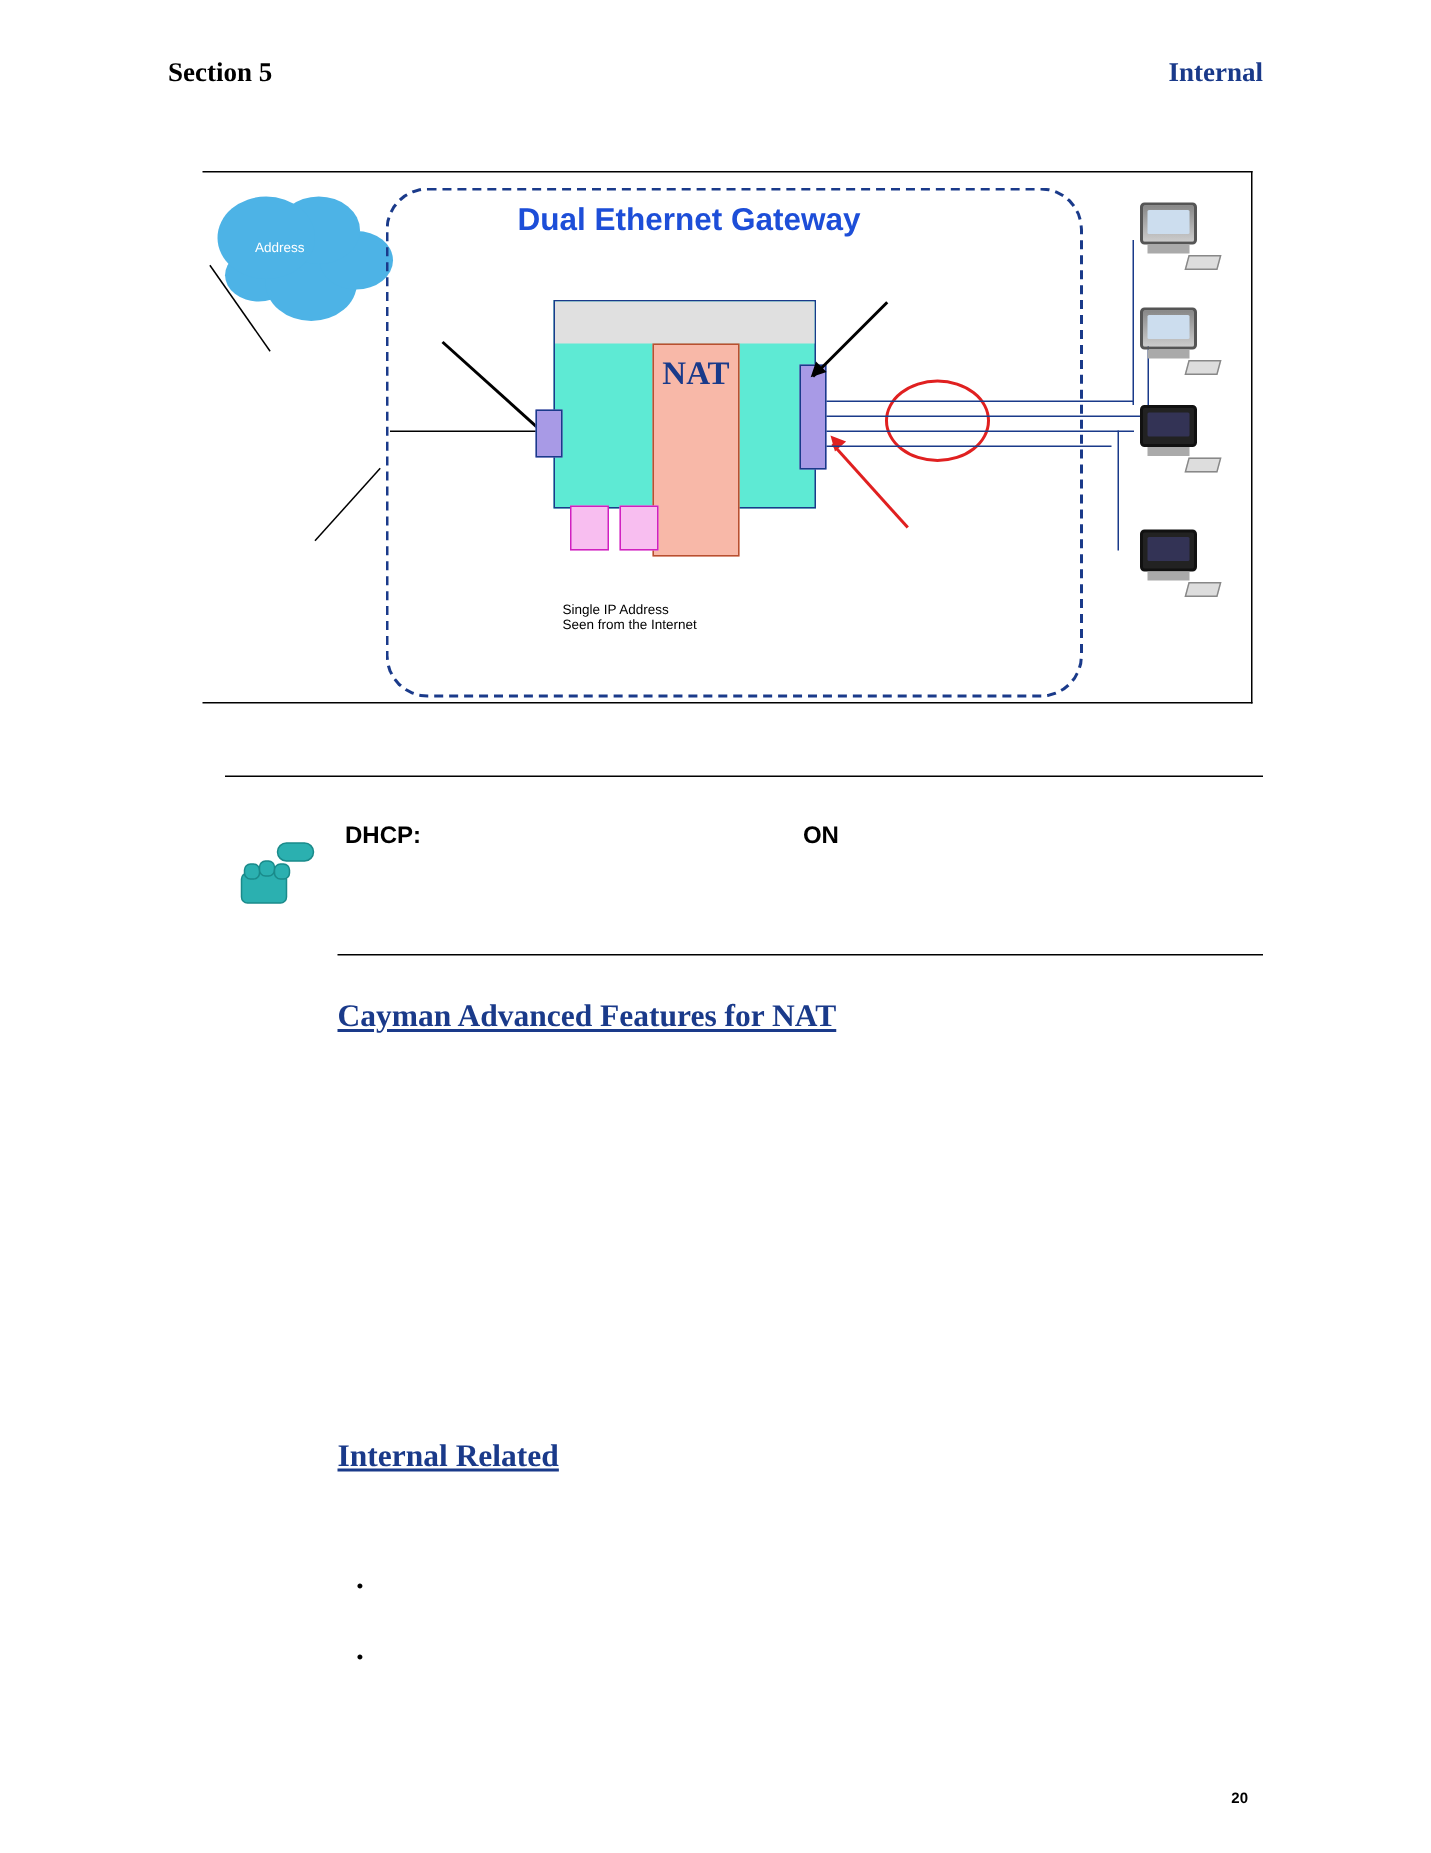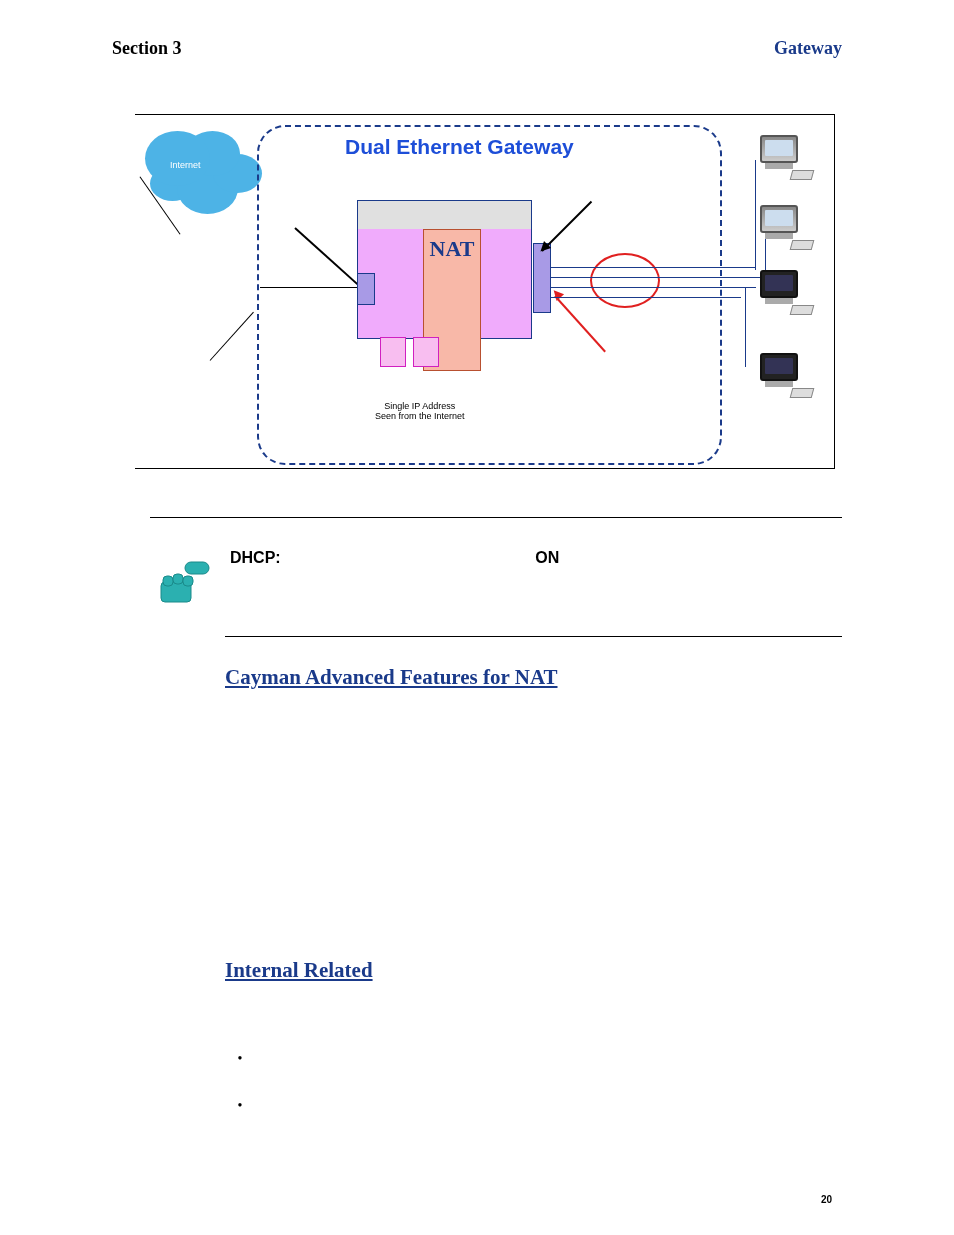--- a/index.html
+++ b/index.html
@@ -110,25 +110,25 @@
     font-family: Arial, sans-serif;
     font-weight: bold;
     font-size: 21px;
     color: #1d4ed8;
   }
 
   
   .router {
     position: absolute;
     top: 85px;
-    left: 222px;
+    left: 234px;
     width: 175px;
     height: 139px;
     border: 1.5px solid #1a3a8a;
-    background: #f0abfc;
+    background: #5eead4;
   }
   .router-top {
     position: absolute;
     top: 0; left: 0; right: 0;
     height: 28px;
     background: #e0e0e0;
   }
   .nat-block {
     position: absolute;
     top: 28px;
@@ -467,28 +467,28 @@
     left: 112px;
     font-family: Arial, sans-serif;
     font-size: 12px;
     color: #fff;
   }
 </style>
 </head>
 <body>
 
 <div class="header">
-  <span class="header-left">Section 3</span>
-  <span class="header-right">Gateway</span>
+  <span class="header-left">Section 5</span>
+  <span class="header-right">Internal</span>
 </div>
 
 <div class="diagram">
 
   <div class="cloud">
-    <span class="cloud-label d-label">Internet</span>
+    <span class="cloud-label d-label">Address</span>
   </div>
 
   <div class="line1"></div>
 
   <div class="line-cm"></div>
   <div class="line-wan"></div>
   <span class="d-label" style="top:178px;left:140px;">10Base-T</span>
 
   <div class="dashed"></div>
 
@@ -503,21 +503,21 @@
     <div class="nat-block">
       <span class="nat-label">NAT</span>
     </div>
   </div>
   <div class="port-left p1"></div>
   <div class="port-right"></div>
 
   <div class="pink-box b1"></div>
   <div class="pink-box b2"></div>
 
-  <span class="d-label dark" style="top:287px;left:240px;text-align:center;">Single IP Address<br>Seen from the Internet</span>
+  <span class="d-label dark" style="top:287px;left:240px;">Single IP Address<br>Seen from the Internet</span>
   <span class="d-label dark" style="top:287px;left:255px;">&nbsp;</span>
   <span class="d-label" style="top:280px;left:260px;text-align:right;width:200px;">Multiple PC's assigned<br>Embedded Admin Services:<br>HTTP/DHCP Server/TFTP</span>
 
   <div class="red-circle"></div>
 
   <span class="d-label" style="top:55px;left:430px;">Embedded<br>LAN Ethernet<br>Hub</span>
 
   <div class="arrow-out"></div>
   <div class="arrow-dn"></div>
 

